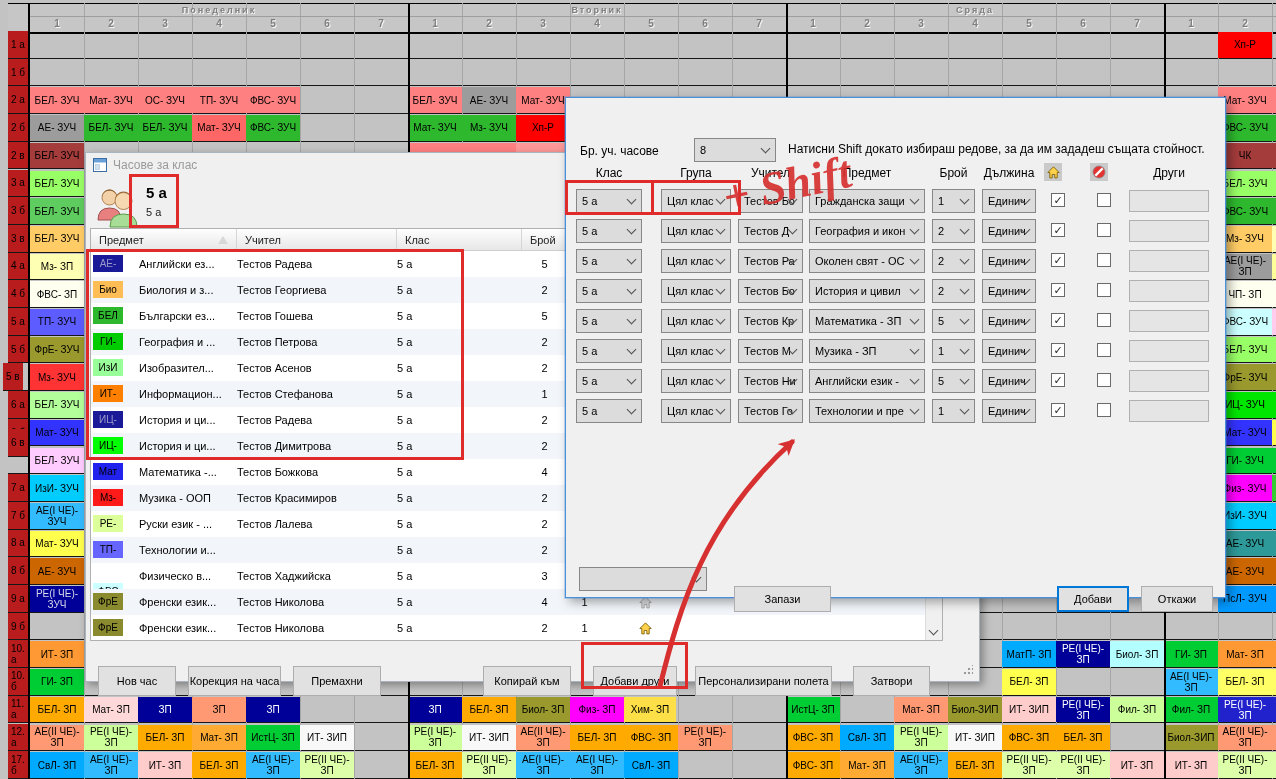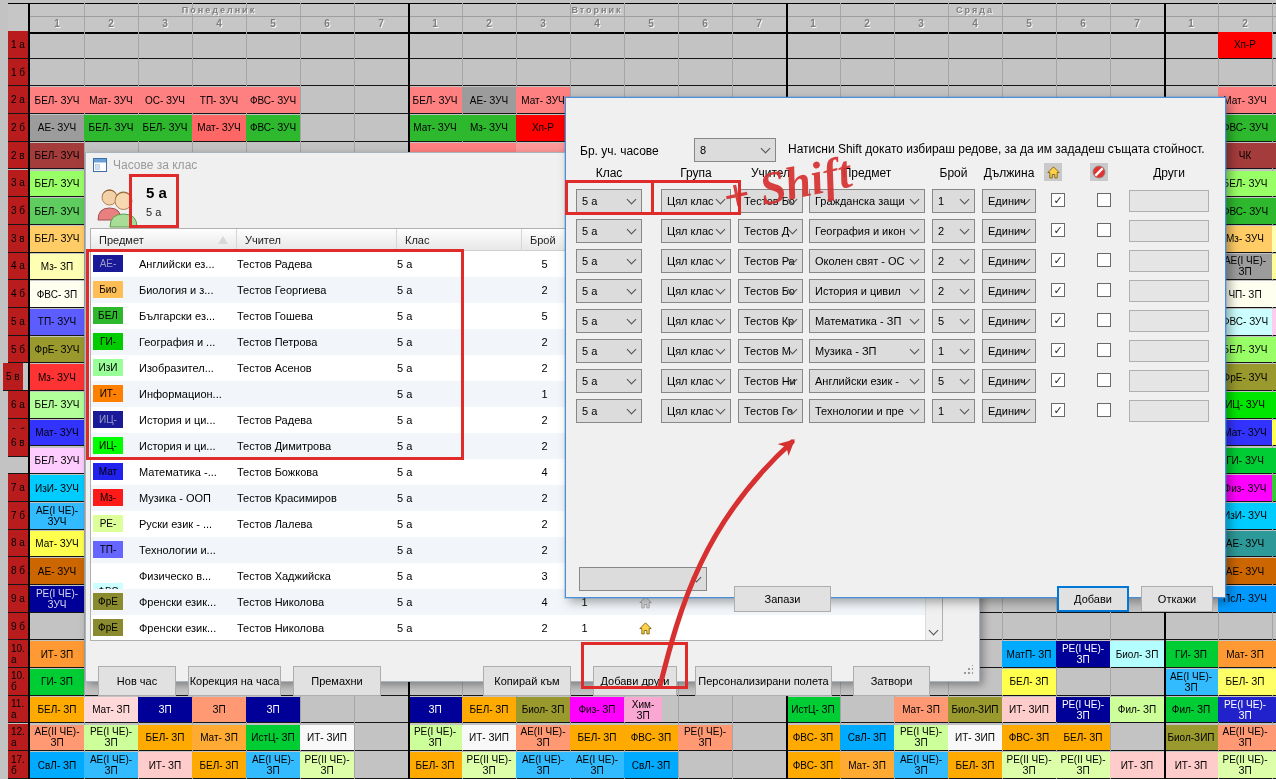--- a/index.html
+++ b/index.html
@@ -479,21 +479,21 @@
       </div>
       <div class="gcell" style="left: 462px; top: 696.8px; width: 54px; height: 25.7px; background: rgb(255, 170, 0); color: rgb(0, 0, 0);">
         <span>БЕЛ- ЗП</span>
       </div>
       <div class="gcell" style="left: 516px; top: 696.8px; width: 54px; height: 25.7px; background: rgb(153, 153, 46); color: rgb(0, 0, 0);">
         <span>Биол- ЗП</span>
       </div>
       <div class="gcell" style="left: 570px; top: 696.8px; width: 54px; height: 25.7px; background: rgb(255, 0, 255); color: rgb(0, 0, 0);">
         <span>Физ- ЗП</span>
       </div>
-      <div class="gcell" style="left: 624px; top: 696.8px; width: 38px; height: 25.7px; background: #f9a8d4; color: rgb(0, 0, 0);">
+      <div class="gcell" style="left: 624px; top: 696.8px; width: 52px; height: 25.7px; background: #fde047; color: rgb(0, 0, 0);">
         <span>Хим- ЗП</span>
       </div>
       <div class="gcell" style="left: 786px; top: 696.8px; width: 54px; height: 25.7px; background: rgb(0, 204, 51); color: rgb(0, 0, 0);">
         <span>ИстЦ- ЗП</span>
       </div>
       <div class="gcell" style="left: 894px; top: 696.8px; width: 54px; height: 25.7px; background: rgb(255, 153, 115); color: rgb(0, 0, 0);">
         <span>Мат- ЗП</span>
       </div>
       <div class="gcell" style="left: 948px; top: 696.8px; width: 54px; height: 25.7px; background: rgb(153, 153, 46); color: rgb(0, 0, 0);">
         <span>Биол-ЗИП</span>
@@ -735,20 +735,21 @@
             <div class="t" style="left: 306px; width: 120px;">5 а</div>
             <div class="t" style="left: 431px; width: 45px; justify-content: center;">2</div>
             <div class="t" style="left: 476px; width: 35px; justify-content: center;">1</div>
             <div style="position: absolute; left: 548px; top: 6px;"><svg width="13" height="13" viewBox="0 0 12 12">
                 <path d="M6 0.8 L11.2 6 H9.4 V11 H7.2 V7.8 H4.8 V11 H2.6 V6 H0.8 Z" fill="#ffd24d" stroke="#7a5c00" stroke-width="0.8"></path>
               </svg></div>
           </div>
           <div class="ctr alt" style="top: 152px;">
             <div class="badge" style="background: rgb(255, 128, 0); color: rgb(0, 0, 0);">ИТ-</div>
             <div class="t" style="left: 48px; width: 96px;">Информацион...</div>
+            <div class="t" style="left: 146px; width: 155px;">Тестов Стефанова</div>
             <div class="t" style="left: 306px; width: 120px;">5 а</div>
             <div class="t" style="left: 431px; width: 45px; justify-content: center;">1</div>
             <div class="t" style="left: 476px; width: 35px; justify-content: center;">1</div>
             <div style="position: absolute; left: 548px; top: 6px;"><svg width="13" height="13" viewBox="0 0 12 12">
                 <path d="M6 0.8 L11.2 6 H9.4 V11 H7.2 V7.8 H4.8 V11 H2.6 V6 H0.8 Z" fill="#ffd24d" stroke="#7a5c00" stroke-width="0.8"></path>
               </svg></div>
           </div>
           <div class="ctr" style="top: 178px;">
             <div class="badge" style="background: rgb(26, 26, 153); color: rgb(154, 154, 200);">ИЦ-</div>
             <div class="t" style="left: 48px; width: 96px;">История и ци...</div>

